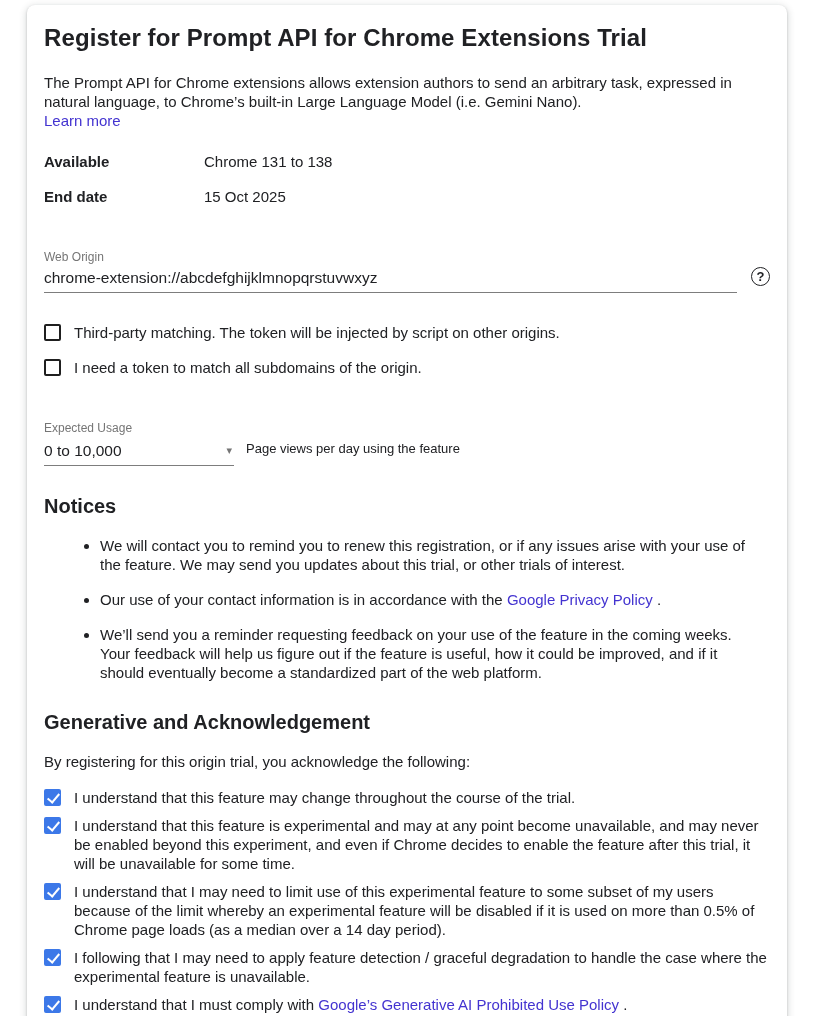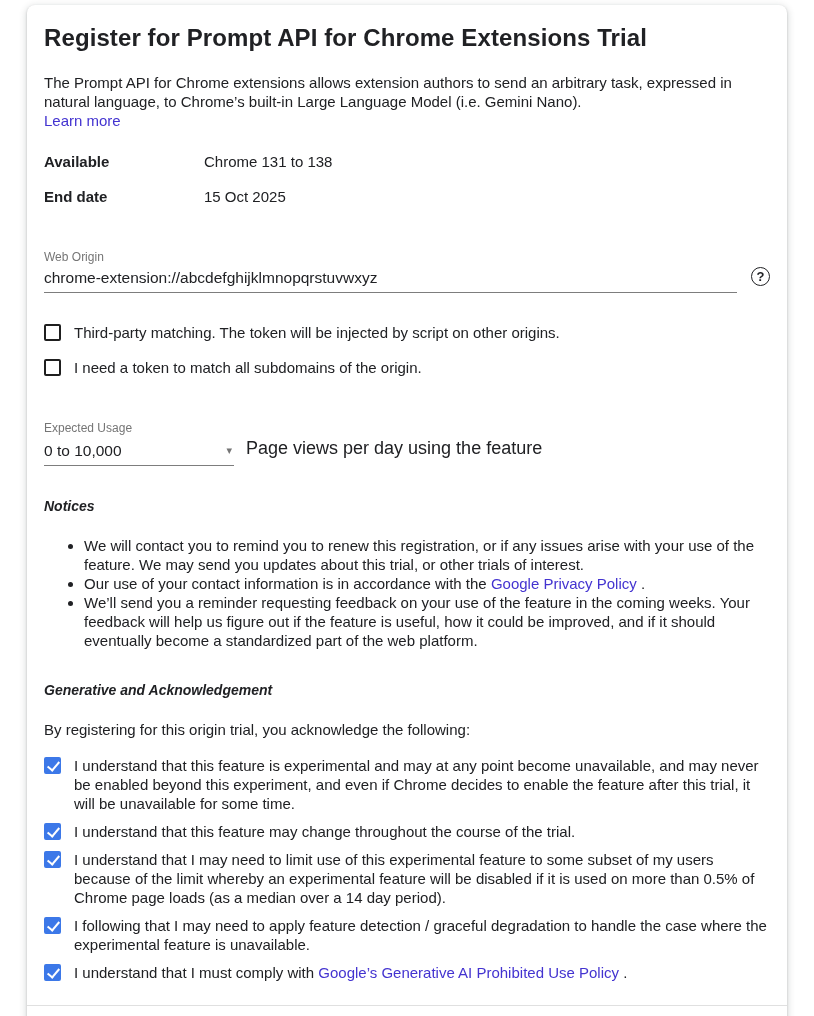--- a/index.html
+++ b/index.html
@@ -107,30 +107,29 @@
     border-bottom: 1px solid #7d7d7d;
     padding: 2px 0 5px 0;
     font-size: 15.5px;
     cursor: pointer;
   }
   .dd-arrow {
     color: #757575;
     font-size: 11px;
     margin-right: 2px;
   }
-  .usage-hint { margin-left: 12px; padding-bottom: 4px; font-size: 18px; }
+  .usage-hint { margin-left: 12px; padding-bottom: 4px; font-size: 13px; }
   h2.section-heading {
-    font-size: 14px;
+    font-size: 20px;
     line-height: 20px;
     font-weight: bold;
     margin: 30px 0 20px 0;
-    font-style: italic;
   }
   ul.notice-list { margin: 0 0 0 0; padding-left: 40px; max-width: 730px; }
-  ul.notice-list li { margin: 0; }
+  ul.notice-list li { margin: 16px; }
   .intro-line { margin-bottom: 17px; }
   .ack-list .check-row { margin-bottom: 9px; }
   .ack-list .checkbox { margin-top: 1px; }
   .divider { border-top: 1px solid #e0e0e0; }
   .card-footer { padding: 16px 17px 15px 22px; }
   .register-btn {
     background: var(--accent_blue, #3c78e8);
     color: #ffffff;
     border: none;
     border-radius: 4px;
@@ -208,25 +207,25 @@
         <span>We’ll send you a reminder requesting feedback on your use of the feature in the coming weeks. Your feedback will help us figure out if the feature is useful, how it could be improved, and if it should eventually become a standardized part of the web platform.</span>
       </li>
     </ul>
 
     <h2 class="section-heading">Generative and Acknowledgement</h2>
     <p class="intro-line">By registering for this origin trial, you acknowledge the following:</p>
 
     <div class="ack-list">
       <div class="check-row">
         <span class="checkbox checked"></span>
+        <span class="cb-label">I understand that this feature may change throughout the course of the trial.</span>
+      </div>
+      <div class="check-row">
+        <span class="checkbox checked"></span>
         <span class="cb-label">I understand that this feature is experimental and may at any point become unavailable, and may never be enabled beyond this experiment, and even if Chrome decides to enable the feature after this trial, it will be unavailable for some time.</span>
-      </div>
-      <div class="check-row">
-        <span class="checkbox checked"></span>
-        <span class="cb-label">I understand that this feature may change throughout the course of the trial.</span>
       </div>
       <div class="check-row">
         <span class="checkbox checked"></span>
         <span class="cb-label">I understand that I may need to limit use of this experimental feature to some subset of my users because of the limit whereby an experimental feature will be disabled if it is used on more than 0.5% of Chrome page loads (as a median over a 14 day period).</span>
       </div>
       <div class="check-row">
         <span class="checkbox checked"></span>
         <span class="cb-label">I following that I may need to apply feature detection / graceful degradation to handle the case where the experimental feature is unavailable.</span>
       </div>
       <div class="check-row">

